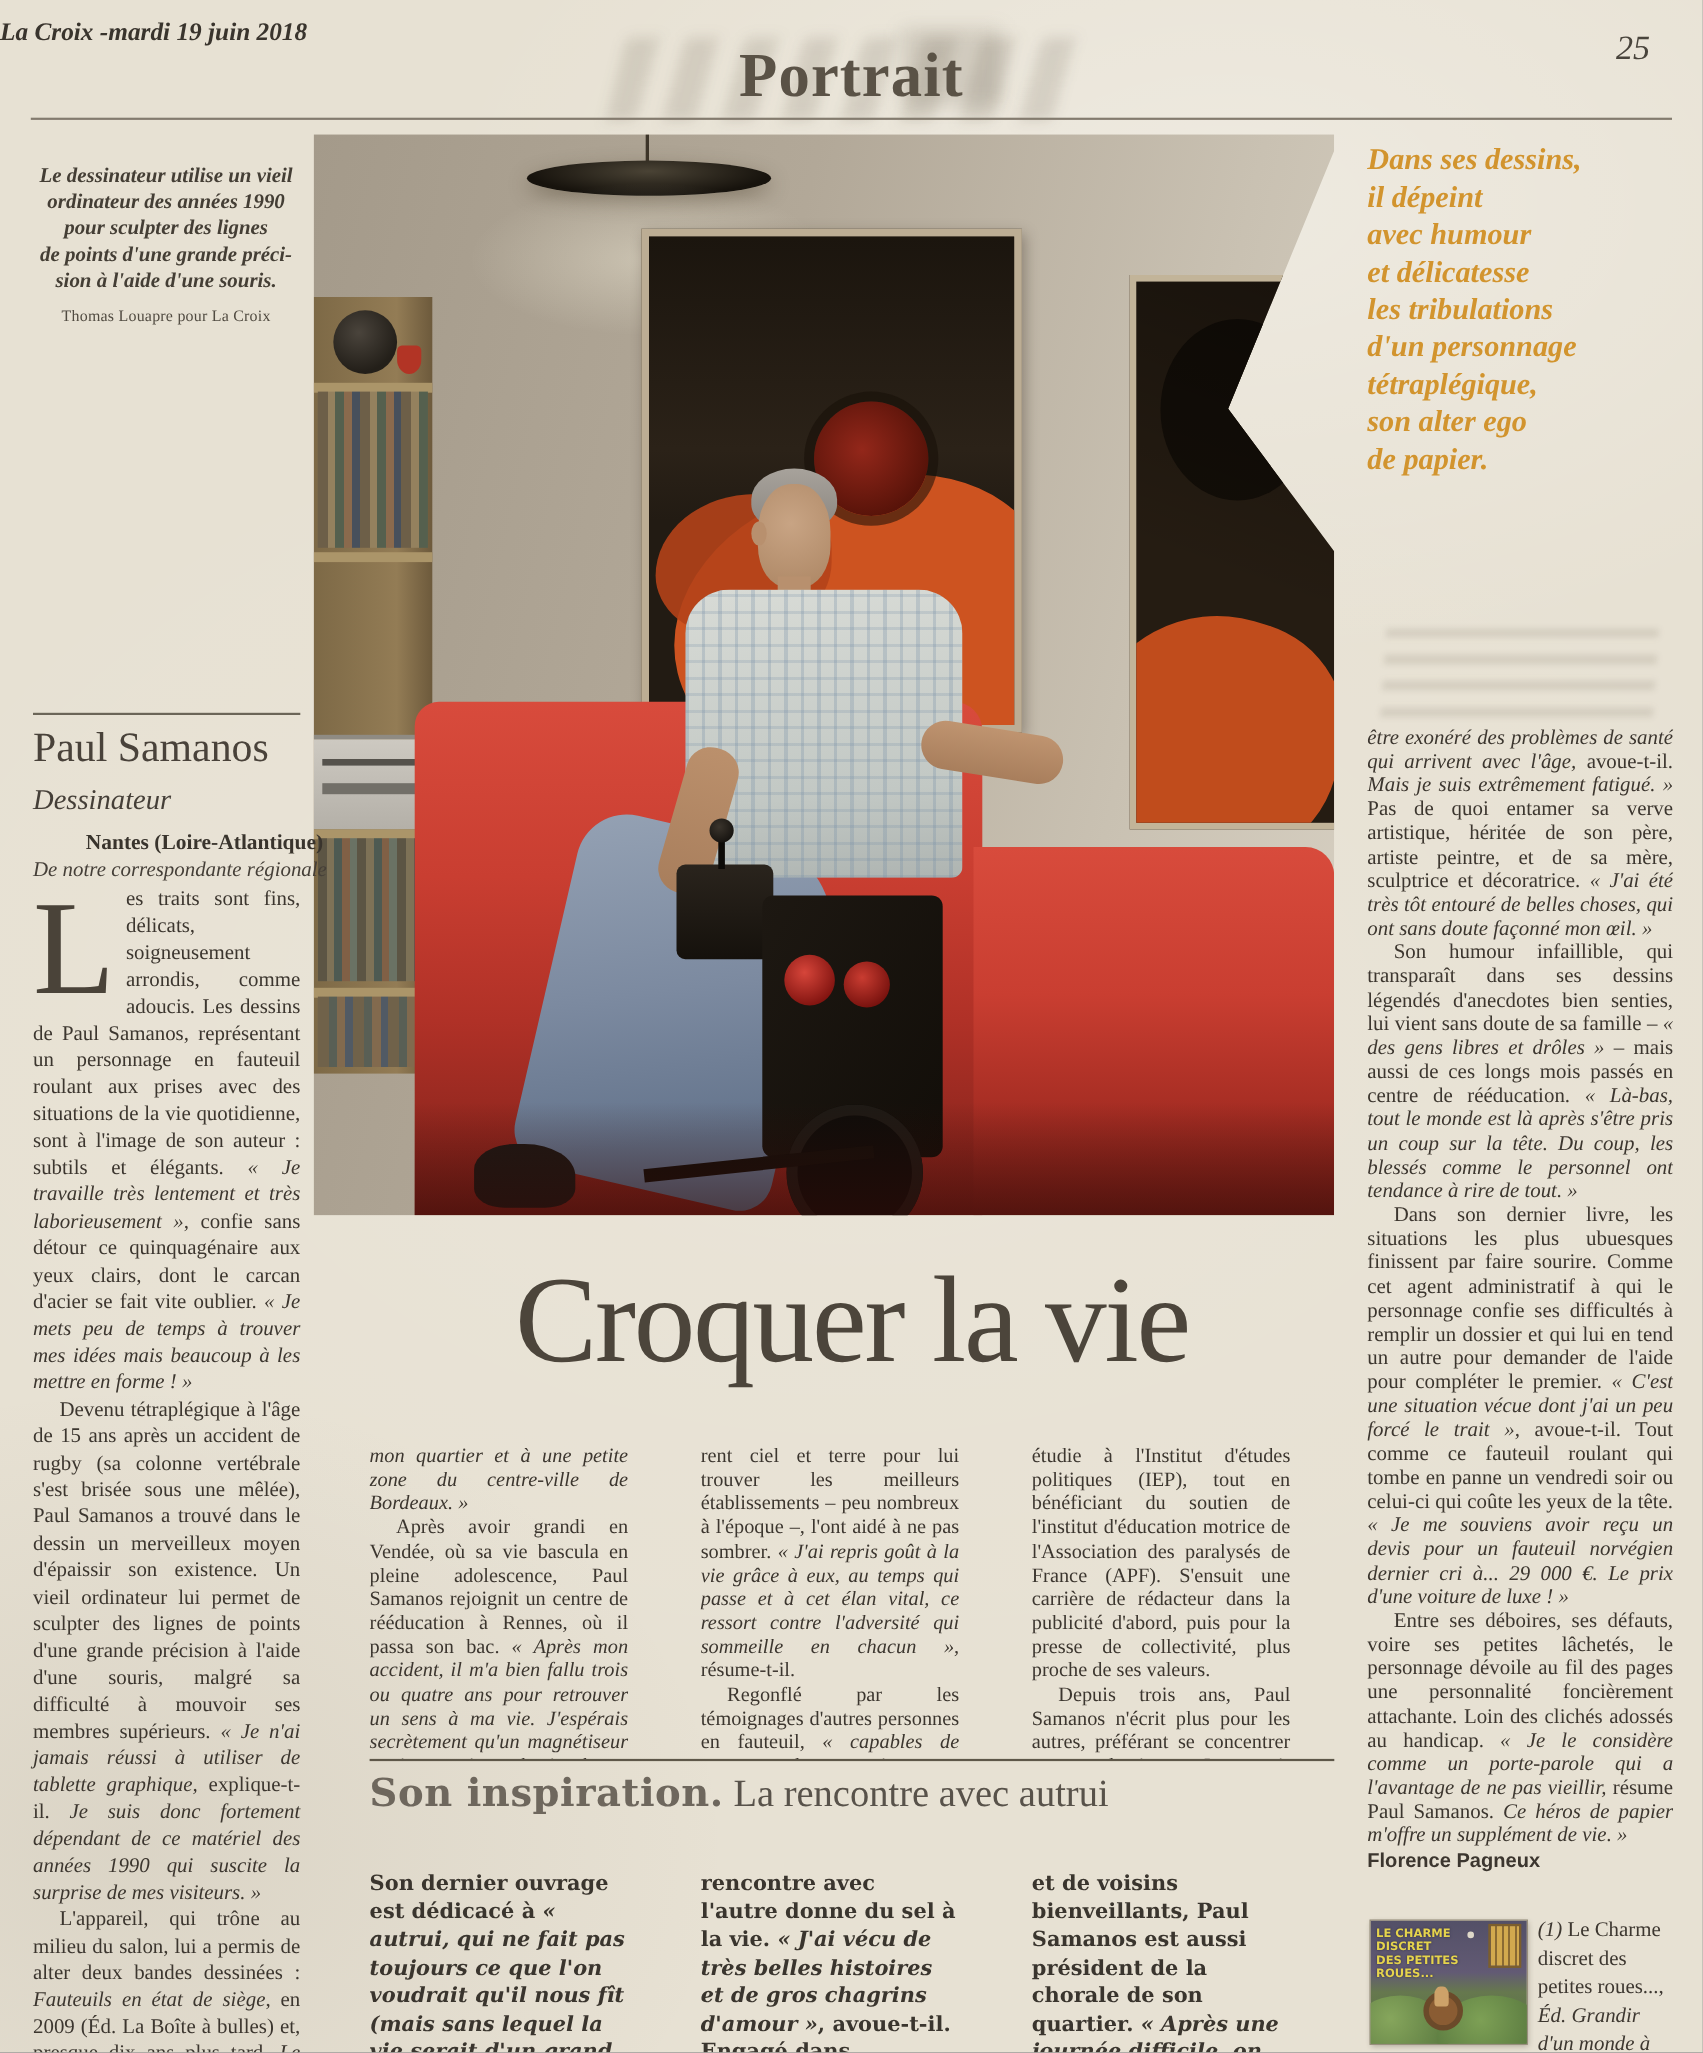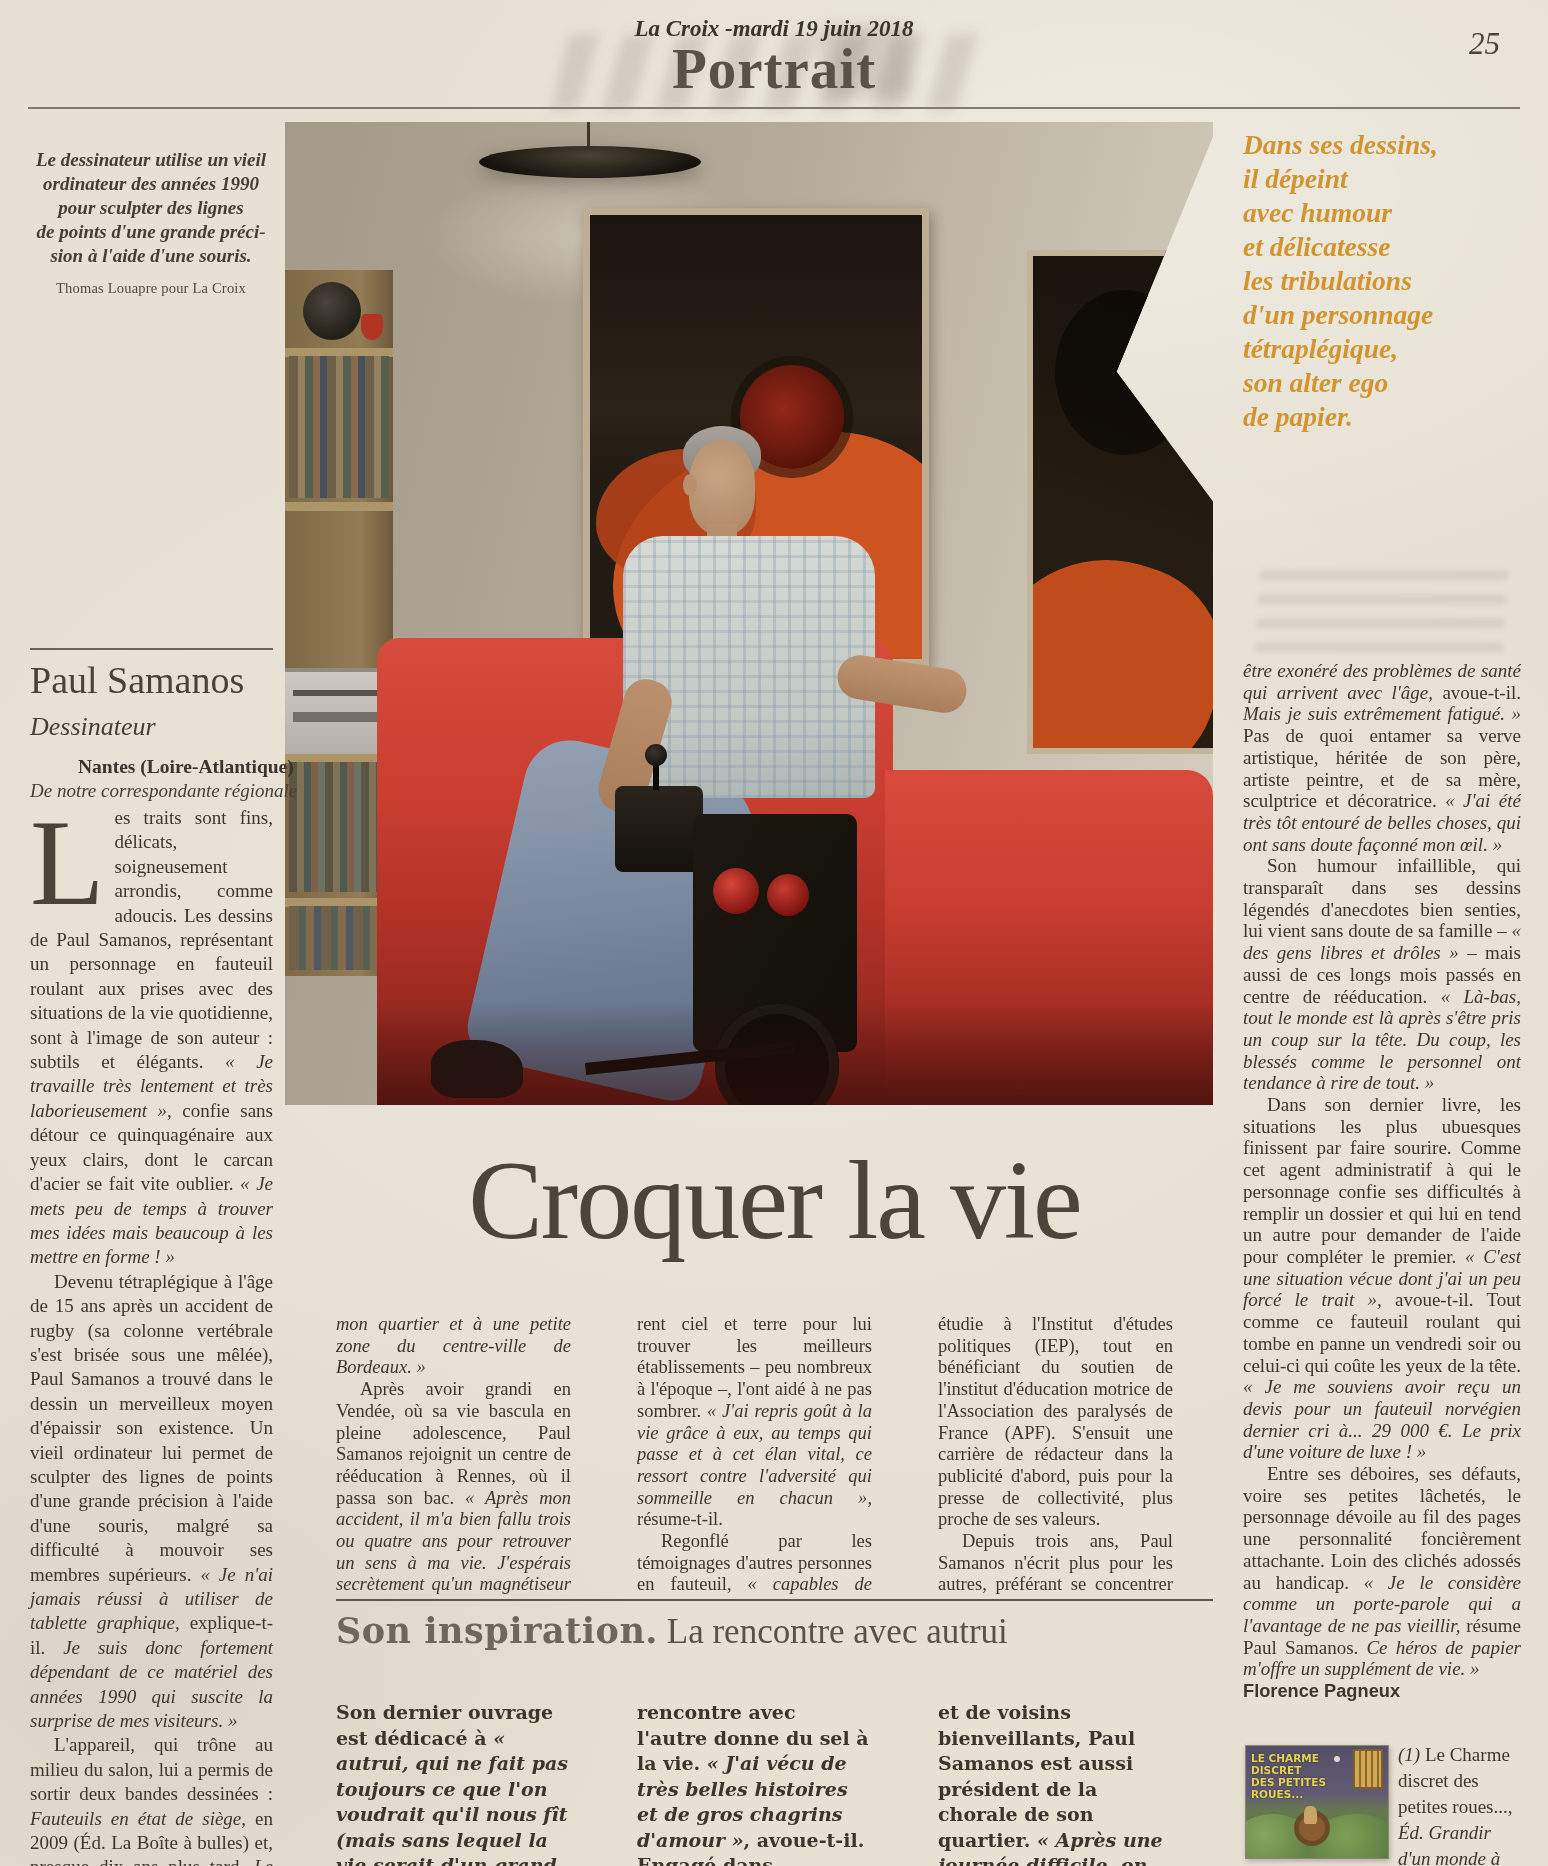--- a/index.html
+++ b/index.html
@@ -8,21 +8,21 @@
     background:
       radial-gradient(1200px 700px at 72% 10%, rgba(255,255,255,.30), rgba(255,255,255,0) 60%),
       radial-gradient(900px 700px at 8% 90%, rgba(110,100,82,.10), rgba(110,100,82,0) 60%),
       radial-gradient(1400px 900px at 50% 50%, rgba(255,255,255,.12), rgba(0,0,0,0) 70%),
       #e7e1d3;
     font-family:"Liberation Serif", serif; color:#3c362f;
     -webkit-hyphens:auto; hyphens:auto;
   }
   .abs{position:absolute;}
   
-  .masthead{top:16px;left:0;width:100%;text-align:center;font-size:23px;font-weight:bold;font-style:italic;color:#39342d;}
+  .masthead{top:16px;left:0;width:100%;text-align:left;font-size:23px;font-weight:bold;font-style:italic;color:#39342d;}
   .section-title{top:36px;left:0;width:100%;text-align:center;font-size:57px;font-weight:bold;color:#5a5246;letter-spacing:1px;}
   .page-number{top:26px;right:48px;font-size:31px;font-style:italic;color:#49443c;}
   .header-rule{top:107px;left:28px;width:1492px;height:2px;background:#837b6e;}
   .ghost-head{top:34px;left:560px;width:430px;height:76px;
     background:repeating-linear-gradient(92deg, rgba(95,85,68,.16) 0 30px, rgba(95,85,68,0) 30px 54px);
     filter:blur(6px); transform:skewX(-14deg);}
   .ghost-head2{top:26px;left:820px;width:90px;height:70px;background:rgba(95,85,68,.18);filter:blur(8px);}
   
   .photo-caption{left:28px;top:124px;width:246px;text-align:center;font-size:19px;line-height:24px;
     font-weight:bold;font-style:italic;color:#443e35;white-space:pre-line;}
@@ -225,21 +225,21 @@
 
   <div class="abs byline-rule"></div>
   <div class="abs byline-name">Paul Samanos</div>
   <div class="abs byline-role">Dessinateur</div>
   <div class="abs byline-dateline">Nantes (Loire-Atlantique)</div>
   <div class="abs byline-corr">De notre correspondante régionale</div>
 
   <div class="abs article col1">
       <p><span class="dropcap">L</span><span>es traits sont fins, délicats, soigneusement arrondis, comme adoucis. Les dessins de Paul Samanos, représentant un personnage en fauteuil roulant aux prises avec des situations de la vie quotidienne, sont à l'image de son auteur : subtils et élégants. </span><span class="s-i">« Je travaille très lentement et très laborieusement »</span><span>, confie sans détour ce quinquagénaire aux yeux clairs, dont le carcan d'acier se fait vite oublier. </span><span class="s-i">« Je mets peu de temps à trouver mes idées mais beaucoup à les mettre en forme ! »</span></p>
       <p class="ind"><span>Devenu tétraplégique à l'âge de 15 ans après un accident de rugby (sa colonne vertébrale s'est brisée sous une mêlée), Paul Samanos a trouvé dans le dessin un merveilleux moyen d'épaissir son existence. Un vieil ordinateur lui permet de sculpter des lignes de points d'une grande précision à l'aide d'une souris, malgré sa difficulté à mouvoir ses membres supérieurs. </span><span class="s-i">« Je n'ai jamais réussi à utiliser de tablette graphique, </span><span>explique-t-il. </span><span class="s-i">Je suis donc fortement dépendant de ce matériel des années 1990 qui suscite la surprise de mes visiteurs. »</span></p>
-      <p class="ind"><span>L'appareil, qui trône au milieu du salon, lui a permis de sortir deux bandes dessinées : </span><span class="s-i">Fauteuils en état de siège</span><span>, en 2009 (Éd. La Boîte à bulles) et, presque dix ans plus tard, </span><span class="s-i">Le Charme discret des petites roues...</span></p>
+      <p class="ind"><span>L'appareil, qui trône au milieu du salon, lui a permis de alter deux bandes dessinées : </span><span class="s-i">Fauteuils en état de siège</span><span>, en 2009 (Éd. La Boîte à bulles) et, presque dix ans plus tard, </span><span class="s-i">Le Charme discret des petites roues...</span></p>
     </div>
 
   <div class="abs headline">Croquer la vie</div>
 
   <div class="abs article colmid col2">
       <p><span class="s-i">mon quartier et à une petite zone du centre-ville de Bordeaux. »</span></p>
       <p class="ind"><span>Après avoir grandi en Vendée, où sa vie bascula en pleine adolescence, Paul Samanos rejoignit un centre de rééducation à Rennes, où il passa son bac. </span><span class="s-i">« Après mon accident, il m'a bien fallu trois ou quatre ans pour retrouver un sens à ma vie. J'espérais secrètement qu'un magnétiseur ou je ne sais quel miracle me permettraient de guérir. »</span></p>
     </div>
   <div class="abs article colmid col3">
       <p><span>rent ciel et terre pour lui trouver les meilleurs établissements – peu nombreux à l'époque –, l'ont aidé à ne pas sombrer. </span><span class="s-i">« J'ai repris goût à la vie grâce à eux, au temps qui passe et à cet élan vital, ce ressort contre l'adversité qui sommeille en chacun »</span><span>, résume-t-il.</span></p>

